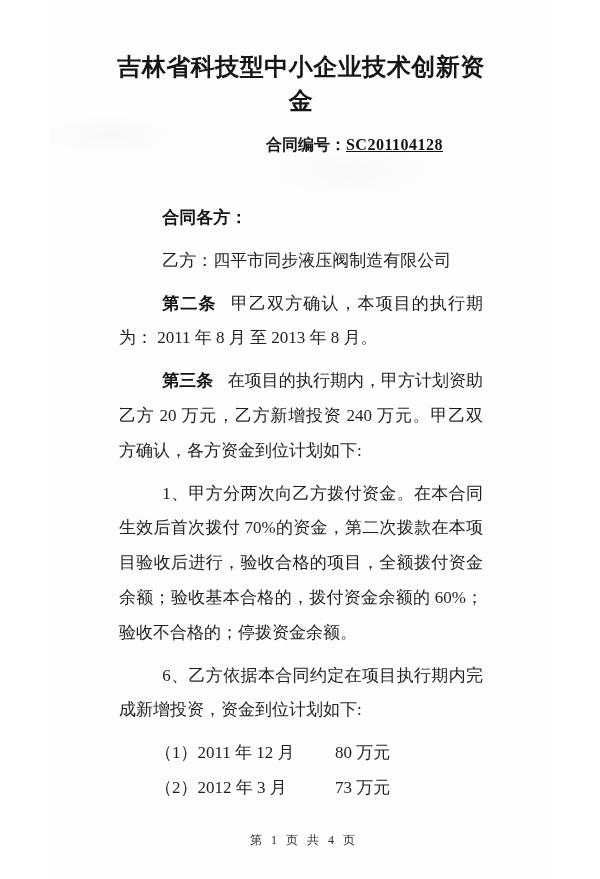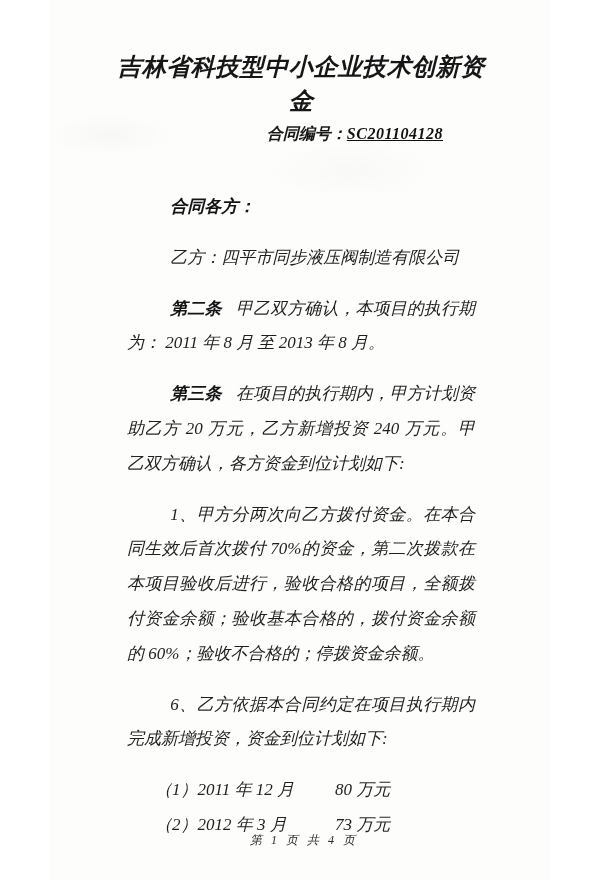--- a/index.html
+++ b/index.html
@@ -14,21 +14,20 @@
     margin: 0 auto;
     box-sizing: border-box;
     padding: 0 59px 13px 61px;
     background:
       radial-gradient(ellipse 90px 30px at 60px 135px, rgba(0,0,0,0.025), rgba(0,0,0,0) 70%),
       radial-gradient(ellipse 120px 40px at 300px 170px, rgba(0,0,0,0.018), rgba(0,0,0,0) 70%),
       #fdfdfc;
     color: #1f1f1f;
     font-family: "Liberation Serif", "DejaVu Serif", serif;
     overflow: hidden;
-    font-style: italic;
   }
   .title1 {
     padding-top: 50px;
     text-align: center;
     font-family: "Liberation Sans", "DejaVu Sans", sans-serif;
     font-weight: bold;
     font-size: 24px;
     line-height: 34px;
     color: #161616;
     letter-spacing: 0.5px;
@@ -37,21 +36,21 @@
     margin-top: 6px;
     text-align: center;
     font-family: "Liberation Sans", "DejaVu Sans", sans-serif;
     font-weight: bold;
     font-size: 23px;
     line-height: 32px;
     color: #161616;
     letter-spacing: 0.25em;
   }
   .contract-no {
-    margin-top: 4px;
+    margin-top: 15px;
     text-align: right;
     padding-right: 48px;
     font-size: 16px;
     line-height: 24px;
     white-space: nowrap;
   }
   .contract-no .label {
     font-weight: bold;
     color: #171717;
   }
@@ -62,21 +61,21 @@
     color: #121212;
     letter-spacing: 0.5px;
   }
   .content {
     margin-top: 44px;
     font-size: 17px;
     line-height: 34.8px;
     text-align: justify;
   }
   .content p {
-    margin: 16px;
+    margin: 8px;
     text-indent: 2.55em;
   }
   .parties-heading {
     font-weight: bold;
     color: #141414;
   }
   .para .lead {
     font-weight: bold;
     color: #141414;
     margin-right: 0.85em;

